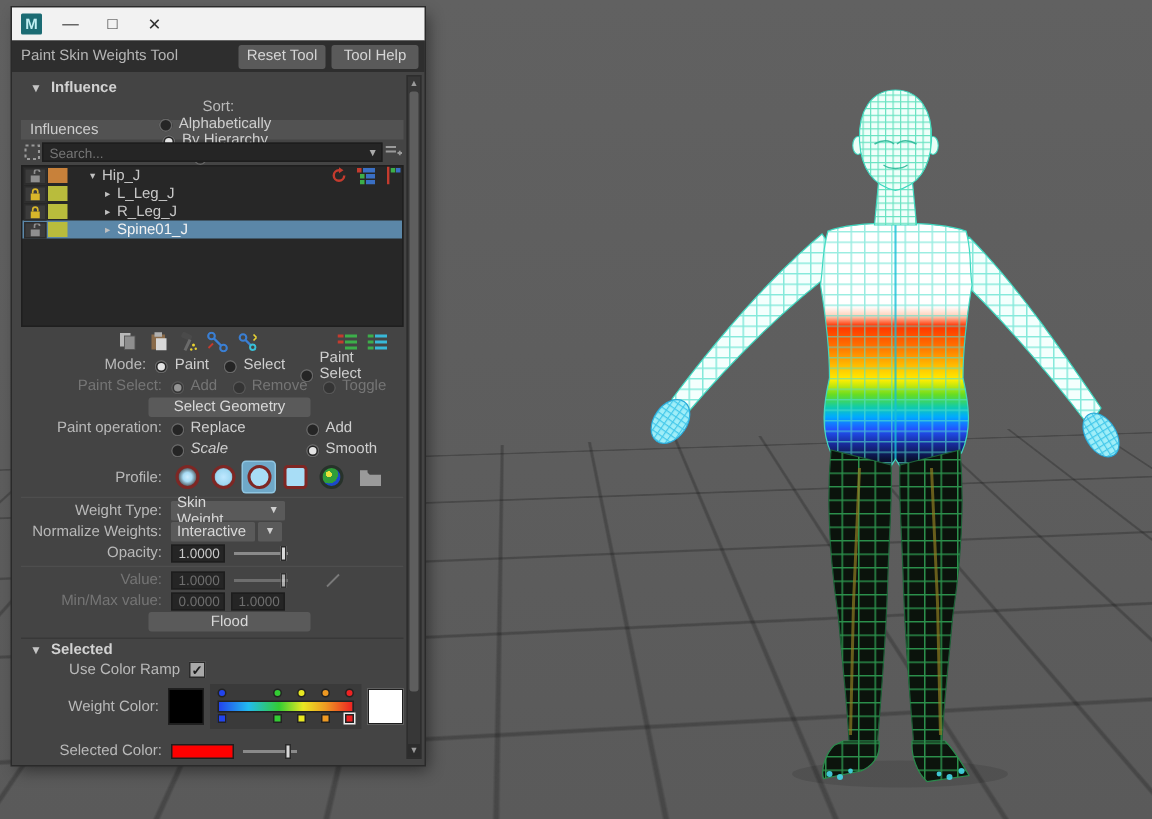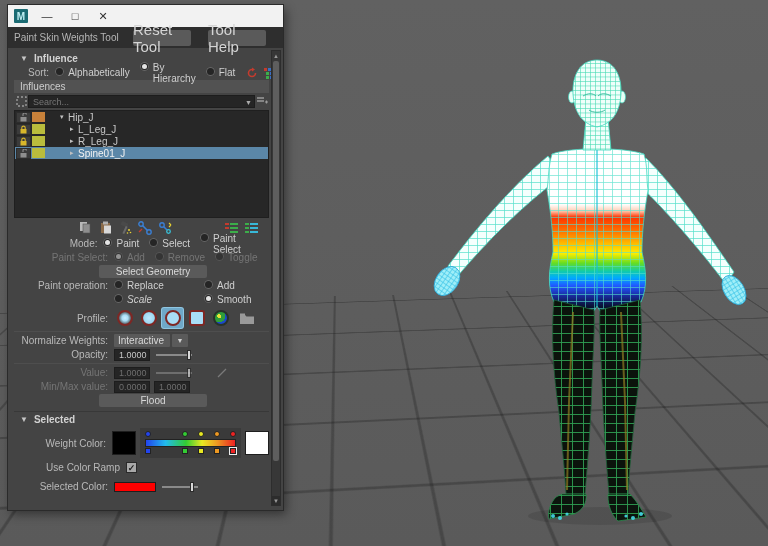--- a/index.html
+++ b/index.html
@@ -19,35 +19,35 @@
   .panel { position:absolute; left:8px; top:5px; width:275px; height:505px; background:#444;
     box-shadow:0 0 0 1px #2a2a2a, 3px 4px 10px rgba(0,0,0,.45); display:flex; flex-direction:column; }
   .titlebar { height:22px; background:#f2f2f2; color:#1a1a1a; display:flex; align-items:center; padding:0 4px; flex:none; }
   .maya-badge { width:14px; height:14px; background:#1b6b73; color:#bfeef2; font-weight:bold; font-size:10px;
     display:flex; align-items:center; justify-content:center; margin:0 5px 0 2px; border-radius:1px; }
   .title-text { flex:1; font-size:11px; }
   .winbtn { width:28px; height:20px; display:flex; align-items:center; justify-content:center; color:#333; font-size:11px; cursor:default; }
   .toolheader { height:21px; background:#2e2e2e; display:flex; align-items:center; padding-left:6px; flex:none; }
   .toolheader .tname { flex:1; color:#b5b5b5; }
   .hbtn { width:58px; height:16px; background:#5a5a5a; color:#d5d5d5; border-radius:2px;
-    display:flex; align-items:center; justify-content:center; margin-right:17px; font-size:15px; }
+    display:flex; align-items:center; justify-content:center; margin-right:4px; font-size:10px; }
 
   .content { flex:1; position:relative; padding:2px 14px 0 6px; overflow:hidden; }
 
   .section-head { display:flex; align-items:center; height:14px; color:#d2d2d2; font-weight:bold; margin:1px 0; }
   .tri { font-size:8px; color:#c5c5c5; margin:0 6px 0 6px; }
 
   .row { display:flex; align-items:center; height:13px; margin:1px 0; }
   .lbl { width:100px; text-align:right; padding-right:6px; color:#b9b9b9; white-space:nowrap; }
   .lbl.dis, .dis { color:#757575; }
 
   .radio { width:9px; height:9px; border-radius:50%; background:#252525; box-shadow:inset 0 0 0 1px #666; margin-right:4px; flex:none; }
   .radio.sel::after { content:''; display:block; width:5px; height:5px; margin:2px; border-radius:50%; background:#e3e3e3; }
   .radio.disb { opacity:.5; }
-  .ropt { display:flex; align-items:flex-start; margin-right:10px; }
+  .ropt { display:flex; align-items:flex-end; margin-right:10px; }
 
   .strip { height:13px; background:#525252; display:flex; align-items:center; padding-left:6px; color:#cdcdcd; margin:1px 0; }
 
   .searchrow { display:flex; align-items:center; height:15px; margin:1px 0; }
   .search-field { flex:1; height:13px; background:#252525; border:1px solid #1d1d1d; color:#9a9a9a;
     font-family:"Liberation Sans",sans-serif; font-size:9px; padding:0 14px 0 4px; outline:none; }
   .search-wrap { position:relative; flex:1; display:flex; }
   .search-caret { position:absolute; right:3px; top:4px; font-size:7px; color:#aaa; }
 
   .tree { background:#272727; border:1px solid #1f1f1f; height:108px; margin:1px 0; }
@@ -225,21 +225,21 @@
     <div class="hbtn">Tool Help</div>
   </div>
 
   <div class="content">
 
     <div class="section-head">
       <span class="tri">▼</span>
       <span>Influence</span>
     </div>
 
-    <div class="row" style="padding-left:14px;">
+    <div class="row" style="padding-left:14px;flex-direction:column;">
       <span style="color:#b9b9b9;margin-right:6px;">Sort:</span>
       <span class="ropt">
         <span class="radio"></span>
         <span>Alphabetically</span>
       </span>
       <span class="ropt">
         <span class="radio sel"></span>
         <span>By Hierarchy</span>
       </span>
       <span class="ropt">
@@ -485,20 +485,27 @@
         <svg width="14" height="11" viewBox="0 0 14 11">
             <path d="M0,2 L5,2 L6.5,3.5 L14,3.5 L14,11 L0,11 Z" fill="#9a9a9a"></path>
             <rect x="0" y="0.5" width="5" height="2" fill="#9a9a9a"></rect>
           </svg>
       </span>
     </div>
 
     <div class="sep"></div>
 
     <div class="row">
+      <span class="lbl">Weight Type:</span>
+      <span class="dd" style="width:76px;">
+        <span>Skin Weight</span>
+        <span class="caret">▼</span>
+      </span>
+    </div>
+    <div class="row">
       <span class="lbl">Normalize Weights:</span>
       <span class="dd" style="width:56px;">
         <span>Interactive</span>
       </span>
       <span class="ddsq">▼</span>
     </div>
     <div class="row">
       <span class="lbl">Opacity:</span>
       <span class="numfield">1.0000</span>
       <span class="slider">
@@ -525,20 +532,25 @@
     <div class="row">
       <span class="lbl dis">Min/Max value:</span>
       <span class="numfield dis">0.0000</span>
       <span class="numfield dis" style="margin-left:4px;">1.0000</span>
     </div>
     <div class="bigbtn">Flood</div>
 
     <div class="section-head" style="margin-top:4px;border-top:1px solid #383838;padding-top:2px;">
       <span class="tri">▼</span>
       <span>Selected</span>
+    </div>
+
+    <div class="row">
+      <span class="lbl" style="width:112px;">Use Color Ramp</span>
+      <span class="checkbox">✓</span>
     </div>
 
     <div class="row" style="height:34px;">
       <span class="lbl">Weight Color:</span>
       <span class="colorswatch" style="width: 24px; height: 24px; background: rgb(0, 0, 0);"></span>
       <span class="rampwidget" style="margin-left:4px;">
         <span class="ramp-handles">
           <span class="rh-c" style="background: rgb(34, 68, 238);"></span>
           <span class="rh-c" style="margin-left: 22px; background: rgb(51, 204, 51);"></span>
           <span class="rh-c" style="background: rgb(232, 232, 34);"></span>
@@ -550,25 +562,20 @@
           <span class="rh-s" style="background: rgb(34, 68, 238);"></span>
           <span class="rh-s" style="margin-left: 22px; background: rgb(51, 204, 51);"></span>
           <span class="rh-s" style="background: rgb(232, 232, 34);"></span>
           <span class="rh-s" style="background: rgb(238, 153, 34);"></span>
           <span class="rh-s sel" style="background: rgb(238, 34, 34);"></span>
         </span>
       </span>
       <span class="colorswatch" style="width: 24px; height: 24px; margin-left: 4px; background: rgb(255, 255, 255);"></span>
     </div>
 
-    <div class="row">
-      <span class="lbl" style="width:112px;">Use Color Ramp</span>
-      <span class="checkbox">✓</span>
-    </div>
-
     <div class="row" style="margin-top:6px;">
       <span class="lbl">Selected Color:</span>
       <span class="colorswatch" style="width: 42px; height: 10px; background: rgb(255, 0, 0);"></span>
       <span class="slider">
         <span class="track"></span>
         <span class="handle" style="left:28px;"></span>
       </span>
     </div>
 
   </div>

